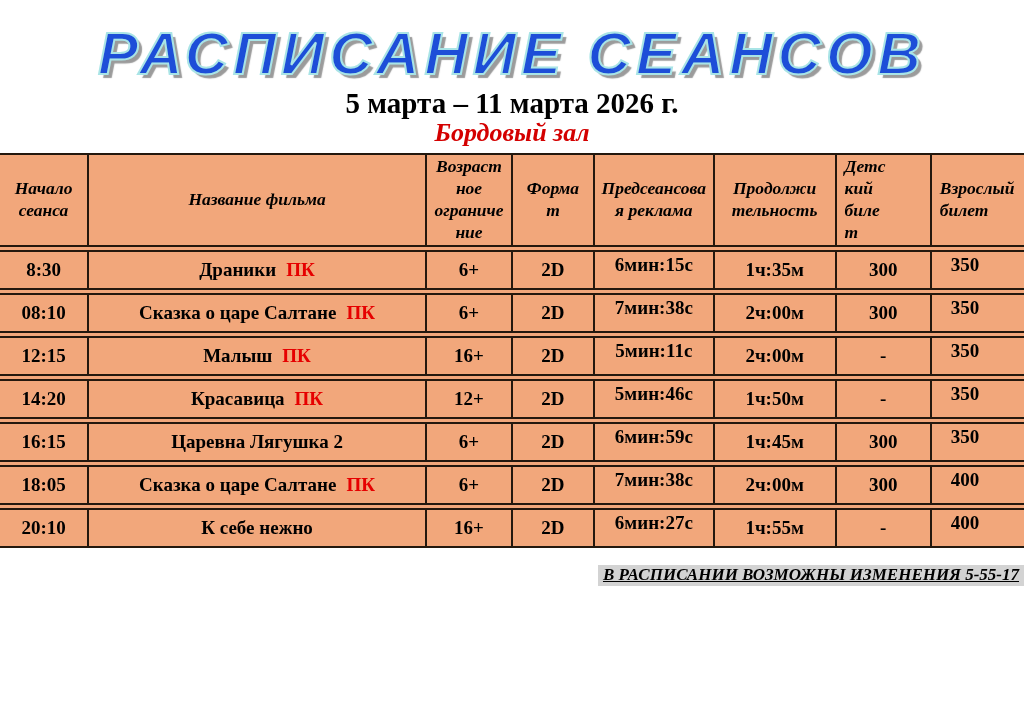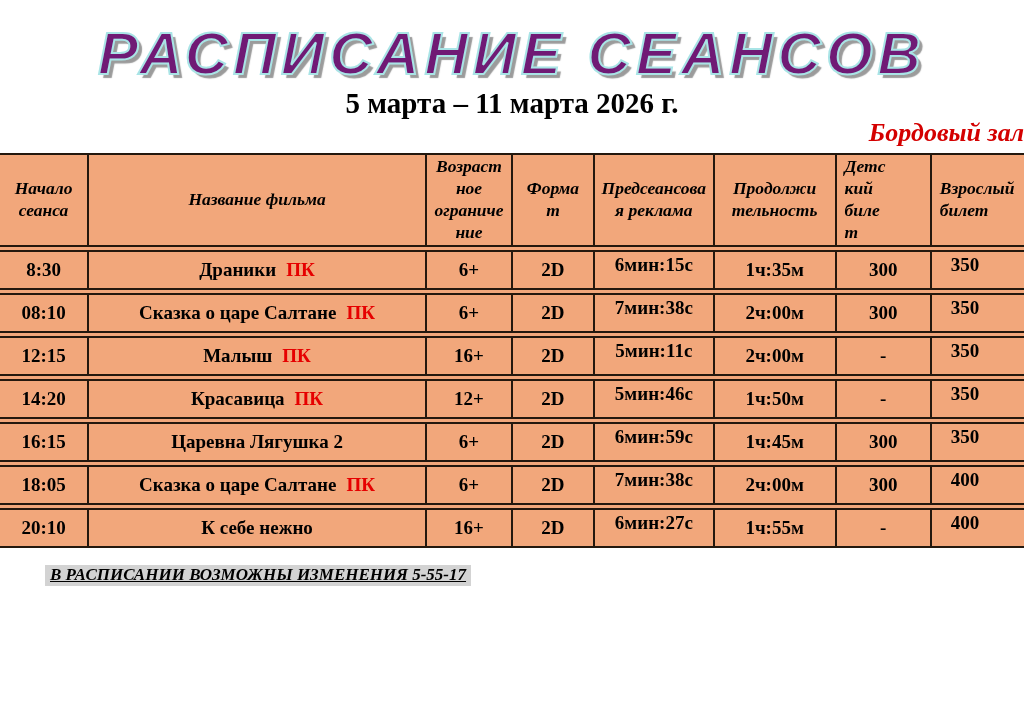--- a/index.html
+++ b/index.html
@@ -14,36 +14,36 @@
   
   .title {
     margin-top:22px;
     text-align:center;
     font-family:"Liberation Sans", sans-serif;
     font-weight:bold;
     font-style:italic;
     font-size:60px;
     letter-spacing:5px;
     line-height:1.05;
-    color:#701a75;
+    color:#1d4ed8;
     -webkit-text-stroke:2px #a9e4e6;
     text-shadow:4px 4px 1px rgba(122,122,122,0.75);
     white-space:nowrap;
   }
 
   .date-range {
     text-align:center;
     font-weight:bold;
     font-size:29px;
     margin-top:2px;
     color:#000;
   }
 
   .hall-name {
-    text-align:right;
+    text-align:center;
     font-weight:bold;
     font-style:italic;
     font-size:26px;
     color:#d40000;
     margin-top:-2px;
   }
 
   
   .table-wrap { margin-top:5px; overflow:hidden; }
   table {
@@ -82,21 +82,21 @@
     font-size:19px;
     text-align:center;
     vertical-align:middle;
     padding:0 2px;
   }
   td.cell-ads   { vertical-align:top; padding-top:2px; }
   td.cell-adult { vertical-align:top; text-align:left; padding:2px 0 0 19px; }
   .pk-badge { color:#e60000; margin-left:10px; }
 
   
-  .footer { text-align:left; margin-top:17px;padding-left:45px; }
+  .footer { text-align:right; margin-top:17px;padding-left:45px; }
   .footer-note {
     display:inline-block;
     background:#d3d3d3;
     font-weight:bold;
     font-style:italic;
     font-size:17px;
     text-decoration:underline;
     padding:0 5px 1px 5px;
     color:#000;
   }

